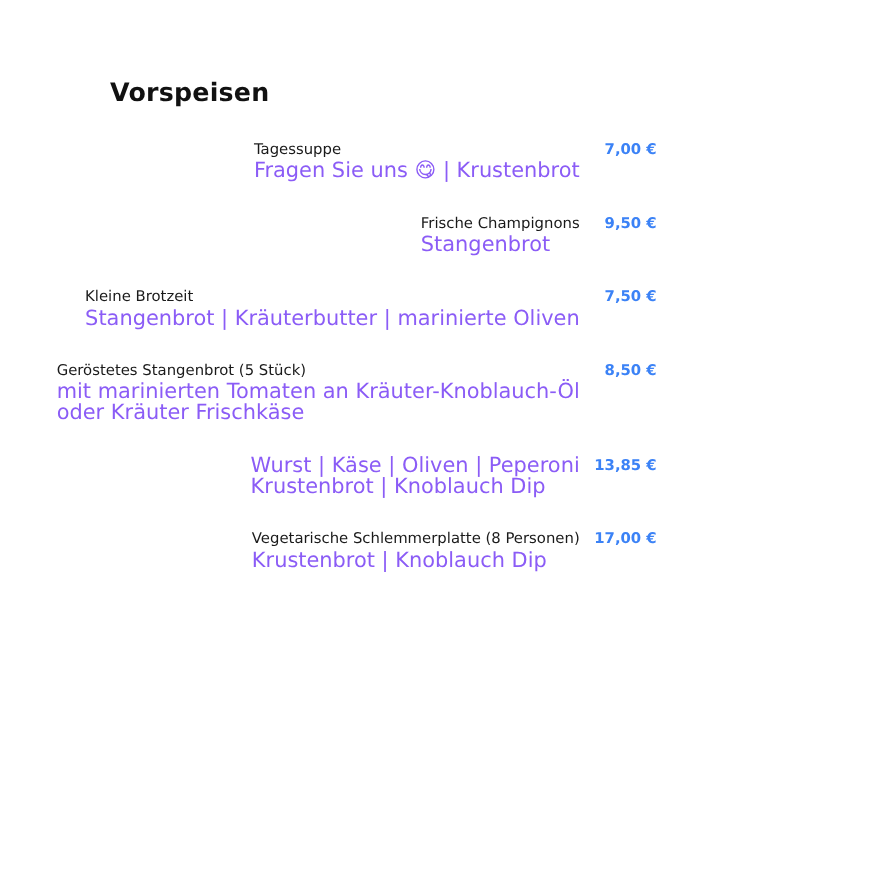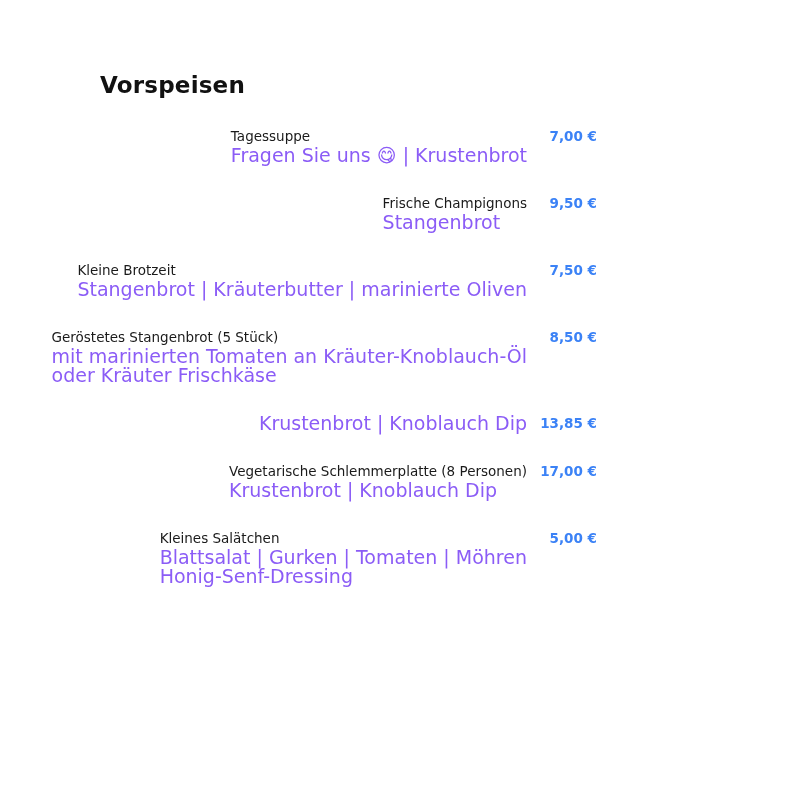--- a/index.html
+++ b/index.html
@@ -104,36 +104,29 @@
       <div class="item-text">
         <div class="item-name">Geröstetes Stangenbrot (5 Stück)</div>
         <div class="item-desc-line">mit marinierten Tomaten an Kräuter-Knoblauch-Öl</div>
         <div class="item-desc-line">oder Kräuter Frischkäse</div>
       </div>
       <div class="item-price">8,50 €</div>
     </li>
 
     <li class="menu-item">
       <div class="item-text">
+        <div class="item-desc-line">Wurst | Käse | Oliven | Peperoni</div>
         <div class="item-desc-line">Krustenbrot | Knoblauch Dip</div>
       </div>
       <div class="item-price">13,85 €</div>
     </li>
 
     <li class="menu-item">
       <div class="item-text">
         <div class="item-name">Vegetarische Schlemmerplatte (8 Personen)</div>
         <div class="item-desc-line">Krustenbrot | Knoblauch Dip</div>
       </div>
       <div class="item-price">17,00 €</div>
     </li>
 
-    <li class="menu-item">
-      <div class="item-text">
-        <div class="item-name">Kleines Salätchen</div>
-        <div class="item-desc-line">Blattsalat | Gurken | Tomaten | Möhren</div>
-        <div class="item-desc-line">Honig-Senf-Dressing</div>
-      </div>
-      <div class="item-price">5,00 €</div>
-    </li>
 
   </ul>
 </div>
 
 </body></html>

